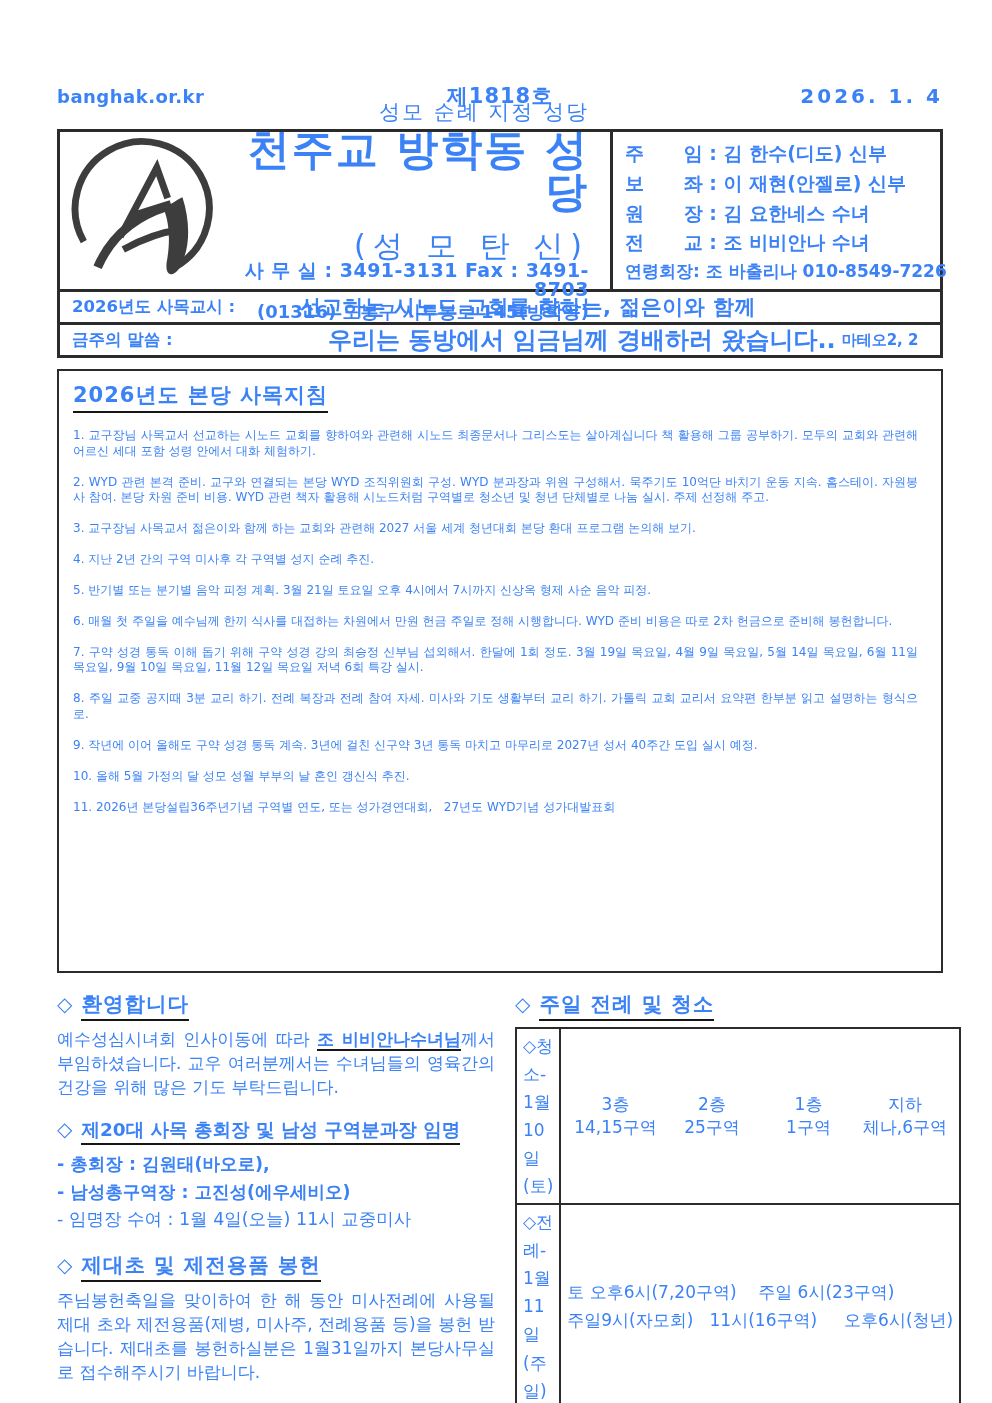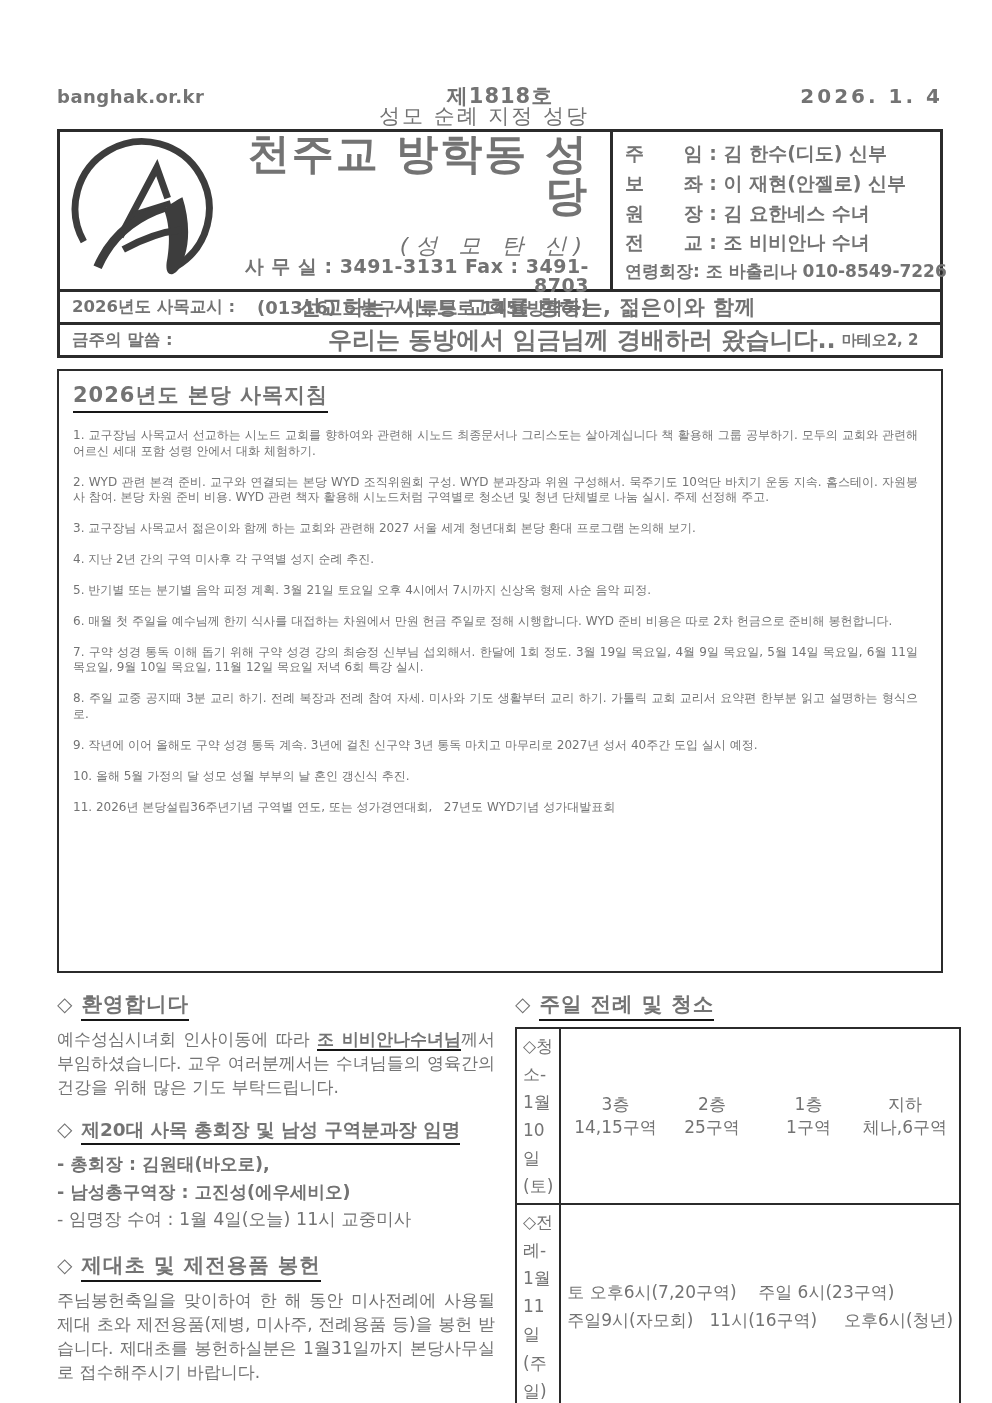--- a/index.html
+++ b/index.html
@@ -1,31 +1,31 @@
 <!DOCTYPE html>
 <html><head>
 <meta charset="utf-8">
 <style>
   html,body{margin:0;padding:0;background:#e8e8e8;}
   .page{width:992px;height:1403px;background:#ffffff;position:relative;overflow:hidden;
-        font-family:"DejaVu Sans","Liberation Sans",sans-serif;color:#737373;margin:0 auto;}
+        font-family:"DejaVu Sans","Liberation Sans",sans-serif;color:#3b82f6;margin:0 auto;}
   .content{padding:0 49px 0 57px;}
   
   .topbar{display:flex;align-items:baseline;margin-top:82px;font-weight:bold;}
   .topbar .tleft{flex:1;font-size:18px;letter-spacing:.5px;}
   .topbar .tcenter{flex:1;text-align:center;font-size:21px;letter-spacing:1px;}
   .topbar .tright{flex:1;text-align:right;font-size:20px;letter-spacing:3px;}
   
   .mast-box{margin-top:19px;border:3px solid #2b2b2b;display:flex;height:163px;box-sizing:border-box;}
   .mast-left{flex:1;display:flex;align-items:center;padding:4px 2px 4px 6px;min-width:0;}
   .logo-wrap{width:152px;flex:0 0 152px;display:flex;justify-content:center;}
   .mast-name{flex:1;text-align:right;line-height:1;}
   .designation{font-size:21px;letter-spacing:2px;margin-top:2px;}
   .church-name{font-size:42px;font-weight:bold;letter-spacing:2px;margin-top:6px;}
-  .subtitle{font-size:22px;letter-spacing:7px;margin-top:18px;font-style:italic;}
+  .subtitle{font-size:30px;letter-spacing:7px;margin-top:18px;}
   .office{font-size:19px;font-weight:bold;margin-top:0;letter-spacing:.5px;}
   .address{font-size:18px;font-weight:bold;margin-top:4px;}
   .mast-right{width:330px;flex:0 0 330px;border-left:3px solid #2b2b2b;box-sizing:border-box;
               padding:9px 8px 6px 12px;display:flex;flex-direction:column;justify-content:space-between;margin-left:19px;}
   .staff-line{font-size:19px;font-weight:bold;white-space:pre;}
   .elder-line{font-size:17px;font-weight:bold;white-space:pre;}
   
   .banner-row{border:3px solid #2b2b2b;border-top:0;height:30px;display:flex;align-items:center;
               padding:0 12px;box-sizing:content-box;}
   .banner-label{width:228px;flex:0 0 228px;font-size:16.5px;font-weight:bold;}

